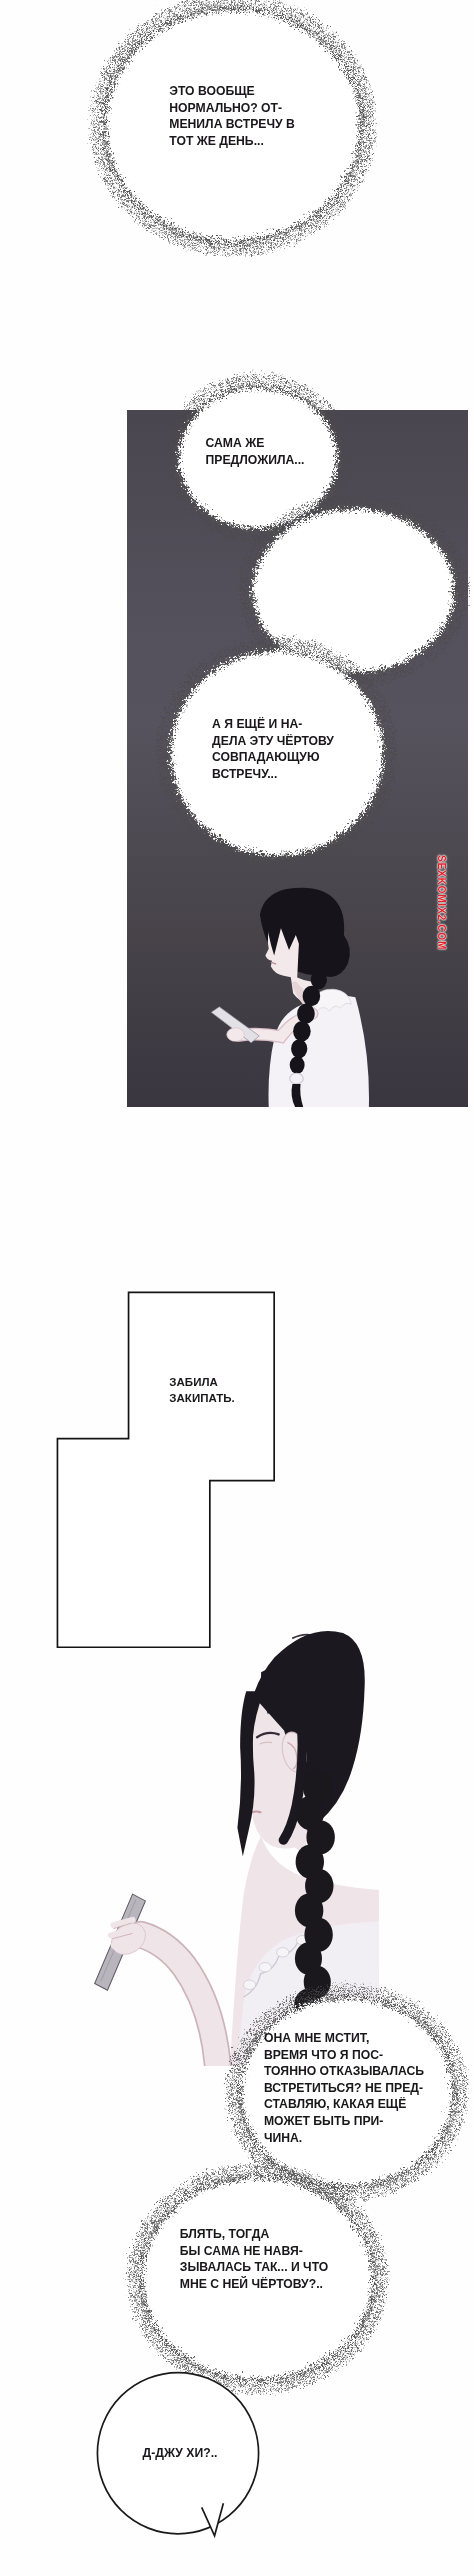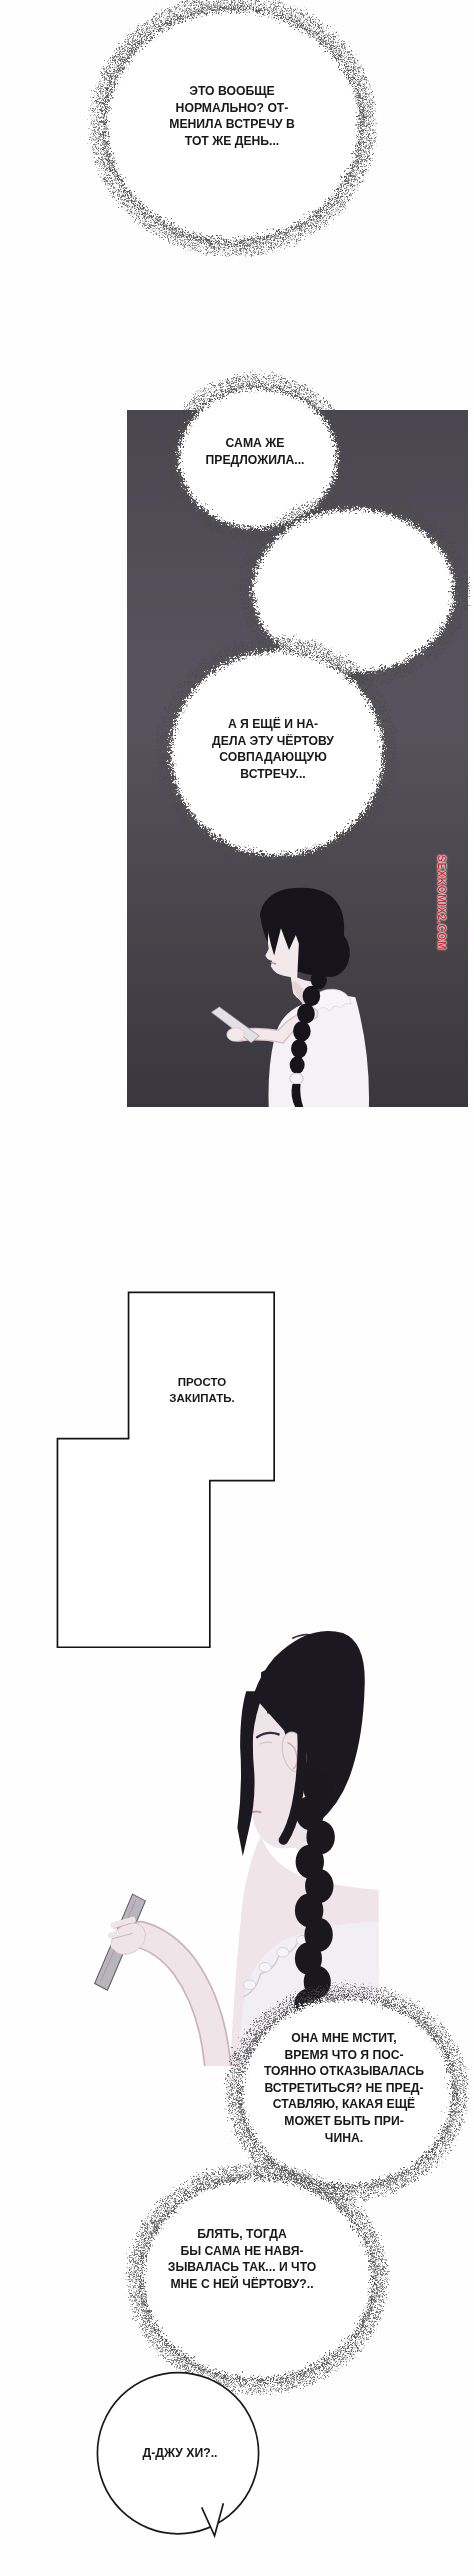--- a/index.html
+++ b/index.html
@@ -4,21 +4,21 @@
 <style>
   html,body{margin:0;padding:0;background:#fff;}
   .page{position:relative;width:474px;height:2576px;background:#fefefe;overflow:hidden;
         font-family:"Liberation Sans",sans-serif;}
   .panel{position:absolute;}
   .panel1{left:127px;top:410px;width:341px;height:697px;
           background:linear-gradient(180deg,#4a4650 0%,#55515c 30%,#57535e 45%,#474349 75%,#3a3640 100%);}
   .art{position:absolute;pointer-events:none;}
   .bubble{position:absolute;}
   .bubble svg{position:absolute;left:0;top:0;}
-  .btxt{position:absolute;transform:translate(-50%,-50%);text-align:center;
+  .btxt{position:absolute;transform:translate(-50%,-50%);
         font-weight:700;font-size:12.2px;line-height:16.6px;color:#19171a;white-space:nowrap;}
   .btxt span{display:block;}
   .boxtxt{font-size:11.5px;line-height:16.3px;}
   .watermark{position:absolute;left:436px;top:855px;height:115px;
              writing-mode:vertical-rl;font-weight:700;font-size:10.2px;letter-spacing:0.7px;
              text-shadow:0 0 0.7px #fff,0 0 1.4px #fff,0 0 2px rgba(255,255,255,.95),0 0 2.7px rgba(255,255,255,.8);}
 </style>
 </head>
 <body>
 
@@ -72,21 +72,21 @@
     <ellipse cx="437" cy="1594" rx="10" ry="8" fill="#f2f1f5" stroke="#ccc6d0" stroke-width="1.5"></ellipse>
     <path d="M431,1602 Q427,1620 435,1636 L447,1636 Q441,1618 443,1602 Z" fill="#16131a"></path>
   </svg>
 
   <div class="watermark" style="color:#e32129">SEXKOMIX2.COM</div>
 
   <svg class="art" style="left:54px;top:1289px" width="227" height="363" viewBox="80 1904 335 536">
     <polygon points="190,1909 405,1909 405,2187 310,2187 310,2433 85,2433 85,2125 190,2125" fill="#ffffff" stroke="#141414" stroke-width="2.5"></polygon>
   </svg>
   <div class="btxt boxtxt" style="left:202px;top:1390px">
-    <span>ПРОСТО</span>
+    <span>ЗАБИЛА</span>
     <span>ЗАКИПАТЬ.</span>
   </div>
 
   <svg class="art" style="left:85px;top:1545px" width="294" height="521" viewBox="126 2282 434 770">
 
     <g stroke="#3a3540" stroke-width="2.5" fill="none">
       <path d="M432,2420 Q452,2410 470,2418"></path>
       <path d="M488,2438 Q500,2432 508,2440"></path>
       <path d="M528,2500 Q538,2512 534,2528"></path>
     </g>
@@ -234,21 +234,21 @@
 
   <div class="bubble" style="left:119px;top:2155px;width:271px;height:241px">
     <svg width="271" height="241" viewBox="0 0 400 356">
       <g filter="url(#fuzz)">
         <ellipse cx="200" cy="178" rx="178" ry="156" fill="none" stroke="#4a4a4a" stroke-width="28" stroke-dasharray="1.5 3.5" opacity="0.85"></ellipse>
         <ellipse cx="200" cy="178" rx="172" ry="150" fill="#ffffff" stroke="#555555" stroke-width="9" stroke-dasharray="2 3"></ellipse>
         <ellipse cx="200" cy="178" rx="164" ry="142" fill="#ffffff"></ellipse>
       </g>
     </svg>
   </div>
-  <div class="btxt" style="left:242px;top:2259px">
+  <div class="btxt" style="left:254px;top:2259px">
     <span>БЛЯТЬ, ТОГДА</span>
     <span>БЫ САМА НЕ НАВЯ-</span>
     <span>ЗЫВАЛАСЬ ТАК... И ЧТО</span>
     <span>МНЕ С НЕЙ ЧЁРТОВУ?..</span>
   </div>
 
   <div class="bubble" style="left:92px;top:2367px;width:172px;height:190px">
     <svg width="172" height="190" viewBox="136 3495 254 280">
       <circle cx="263" cy="3622" r="119" fill="#ffffff" stroke="#1a1a1a" stroke-width="2.5"></circle>
       <path d="M298,3702 L317,3744 L330,3696" fill="#ffffff" stroke="#1a1a1a" stroke-width="2.5" stroke-linejoin="miter"></path>

